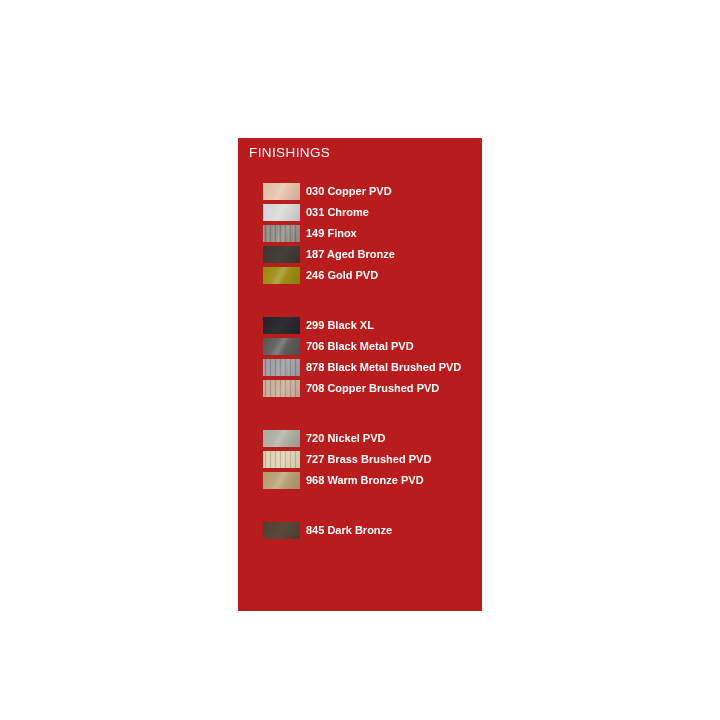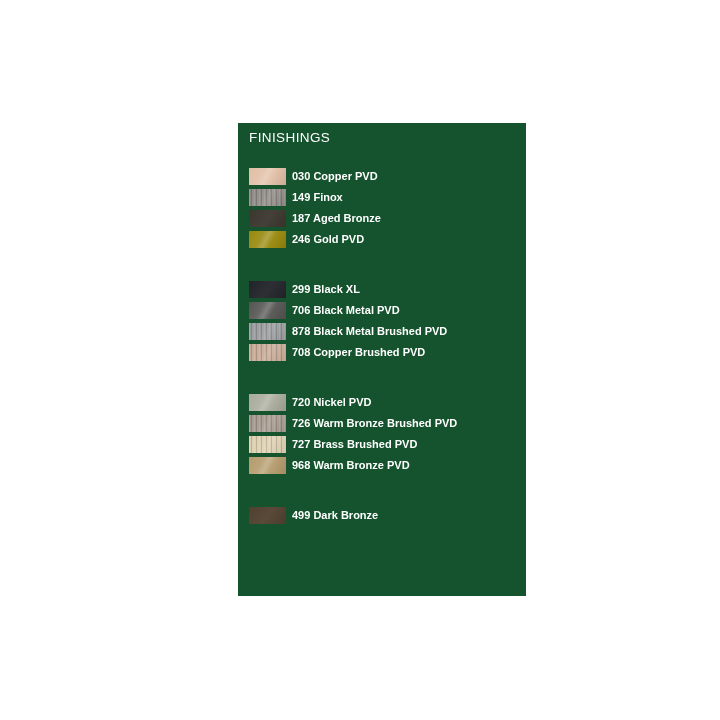--- a/index.html
+++ b/index.html
@@ -11,24 +11,24 @@
     overflow: hidden;
   }
   body {
     font-family: "Liberation Sans", sans-serif;
     position: relative;
   }
 
   #finishings-panel {
     position: absolute;
     left: 238px;
-    top: 123px;
-    width: 288px;
+    top: 138px;
+    width: 244px;
     height: 473px;
-    background: #14532d;
+    background: #b91c1c;
     box-sizing: border-box;
     overflow: hidden;
   }
 
   .panel-title {
     position: absolute;
     left: 11px;
     top: 7px;
     color: #ffffff;
     font-family: "Liberation Sans", sans-serif;
@@ -47,21 +47,21 @@
 
   .swatch-group {
     margin-bottom: 29px;
   }
   .swatch-group:last-child { margin-bottom: 0; }
 
   .swatch-row {
     height: 21px;
     display: flex;
     align-items: center;
-    padding-left: 11px;
+    padding-left: 25px;
     box-sizing: border-box;
   }
 
   .swatch-chip {
     width: 37px;
     height: 17px;
     flex: 0 0 37px;
     position: relative;
     overflow: hidden;
     background: #555;
@@ -128,20 +128,27 @@
   <div class="groups">
       <div class="swatch-group">
         <div class="swatch-row">
           <div class="swatch-chip" style="background: rgb(226, 191, 166);">
             <div class="brush"></div>
             <div class="sheen"></div>
           </div>
           <div class="swatch-label">030 Copper PVD</div>
         </div>
         <div class="swatch-row">
+          <div class="swatch-chip" style="background: rgb(212, 214, 214);">
+            <div class="brush"></div>
+            <div class="sheen"></div>
+          </div>
+          <div class="swatch-label">031 Chrome</div>
+        </div>
+        <div class="swatch-row">
           <div class="swatch-chip brushed" style="background: rgb(139, 134, 129);">
             <div class="brush"></div>
             <div class="sheen"></div>
           </div>
           <div class="swatch-label">149 Finox</div>
         </div>
         <div class="swatch-row">
           <div class="swatch-chip matte" style="background: rgb(59, 54, 46);">
             <div class="brush"></div>
             <div class="sheen"></div>
@@ -188,44 +195,37 @@
       </div>
       <div class="swatch-group">
         <div class="swatch-row">
           <div class="swatch-chip" style="background: rgb(169, 171, 156);">
             <div class="brush"></div>
             <div class="sheen"></div>
           </div>
           <div class="swatch-label">720 Nickel PVD</div>
         </div>
         <div class="swatch-row">
-          <div class="swatch-chip brushed" style="background: rgb(162, 150, 139);">
-            <div class="brush"></div>
-            <div class="sheen"></div>
-          </div>
-          <div class="swatch-label">726 Warm Bronze Brushed PVD</div>
-        </div>
-        <div class="swatch-row">
           <div class="swatch-chip brushed" style="background: rgb(221, 207, 174);">
             <div class="brush"></div>
             <div class="sheen"></div>
           </div>
           <div class="swatch-label">727 Brass Brushed PVD</div>
         </div>
         <div class="swatch-row">
           <div class="swatch-chip" style="background: rgb(180, 155, 108);">
             <div class="brush"></div>
             <div class="sheen"></div>
           </div>
           <div class="swatch-label">968 Warm Bronze PVD</div>
         </div>
       </div>
       <div class="swatch-group">
         <div class="swatch-row">
           <div class="swatch-chip matte" style="background: rgb(81, 64, 47);">
             <div class="brush"></div>
             <div class="sheen"></div>
           </div>
-          <div class="swatch-label">499 Dark Bronze</div>
+          <div class="swatch-label">845 Dark Bronze</div>
         </div>
       </div>
     </div>
 </div>
 
 </body></html>

